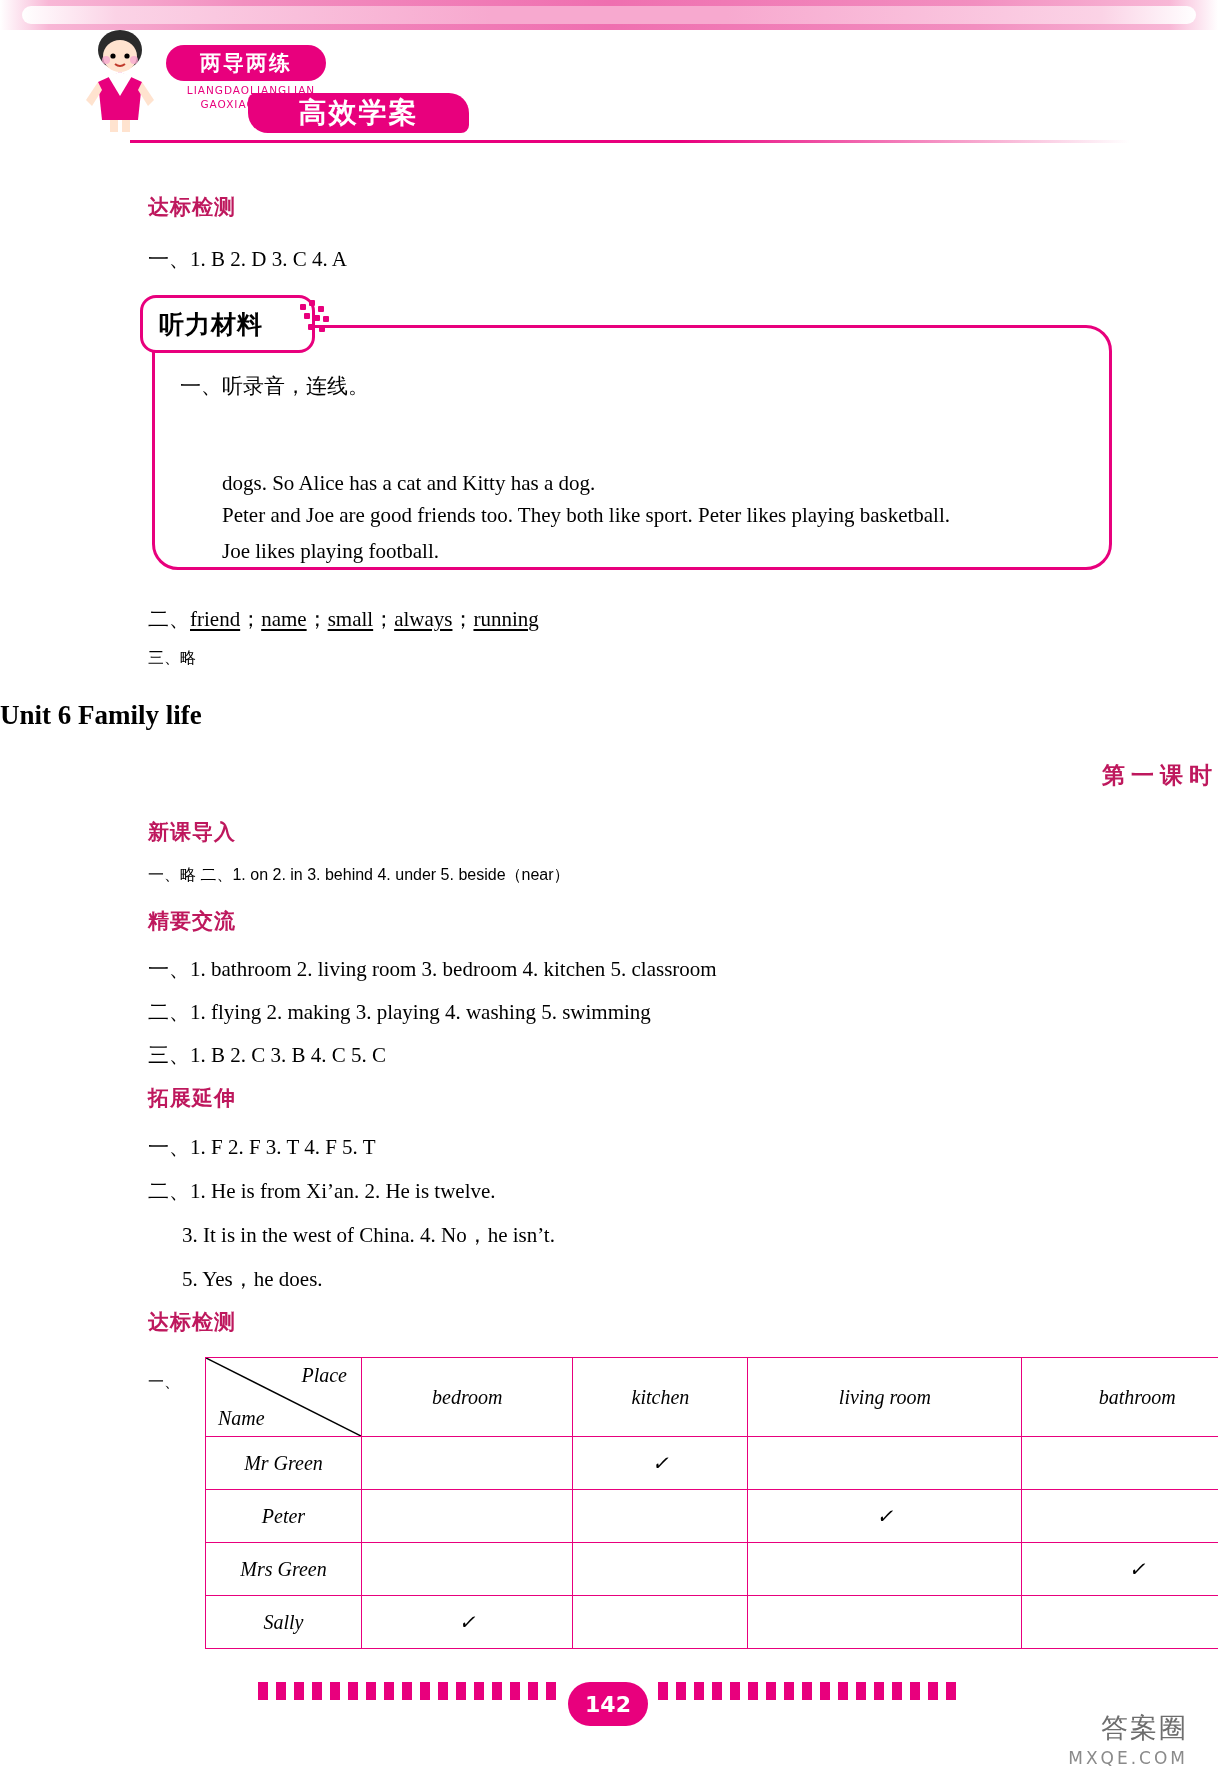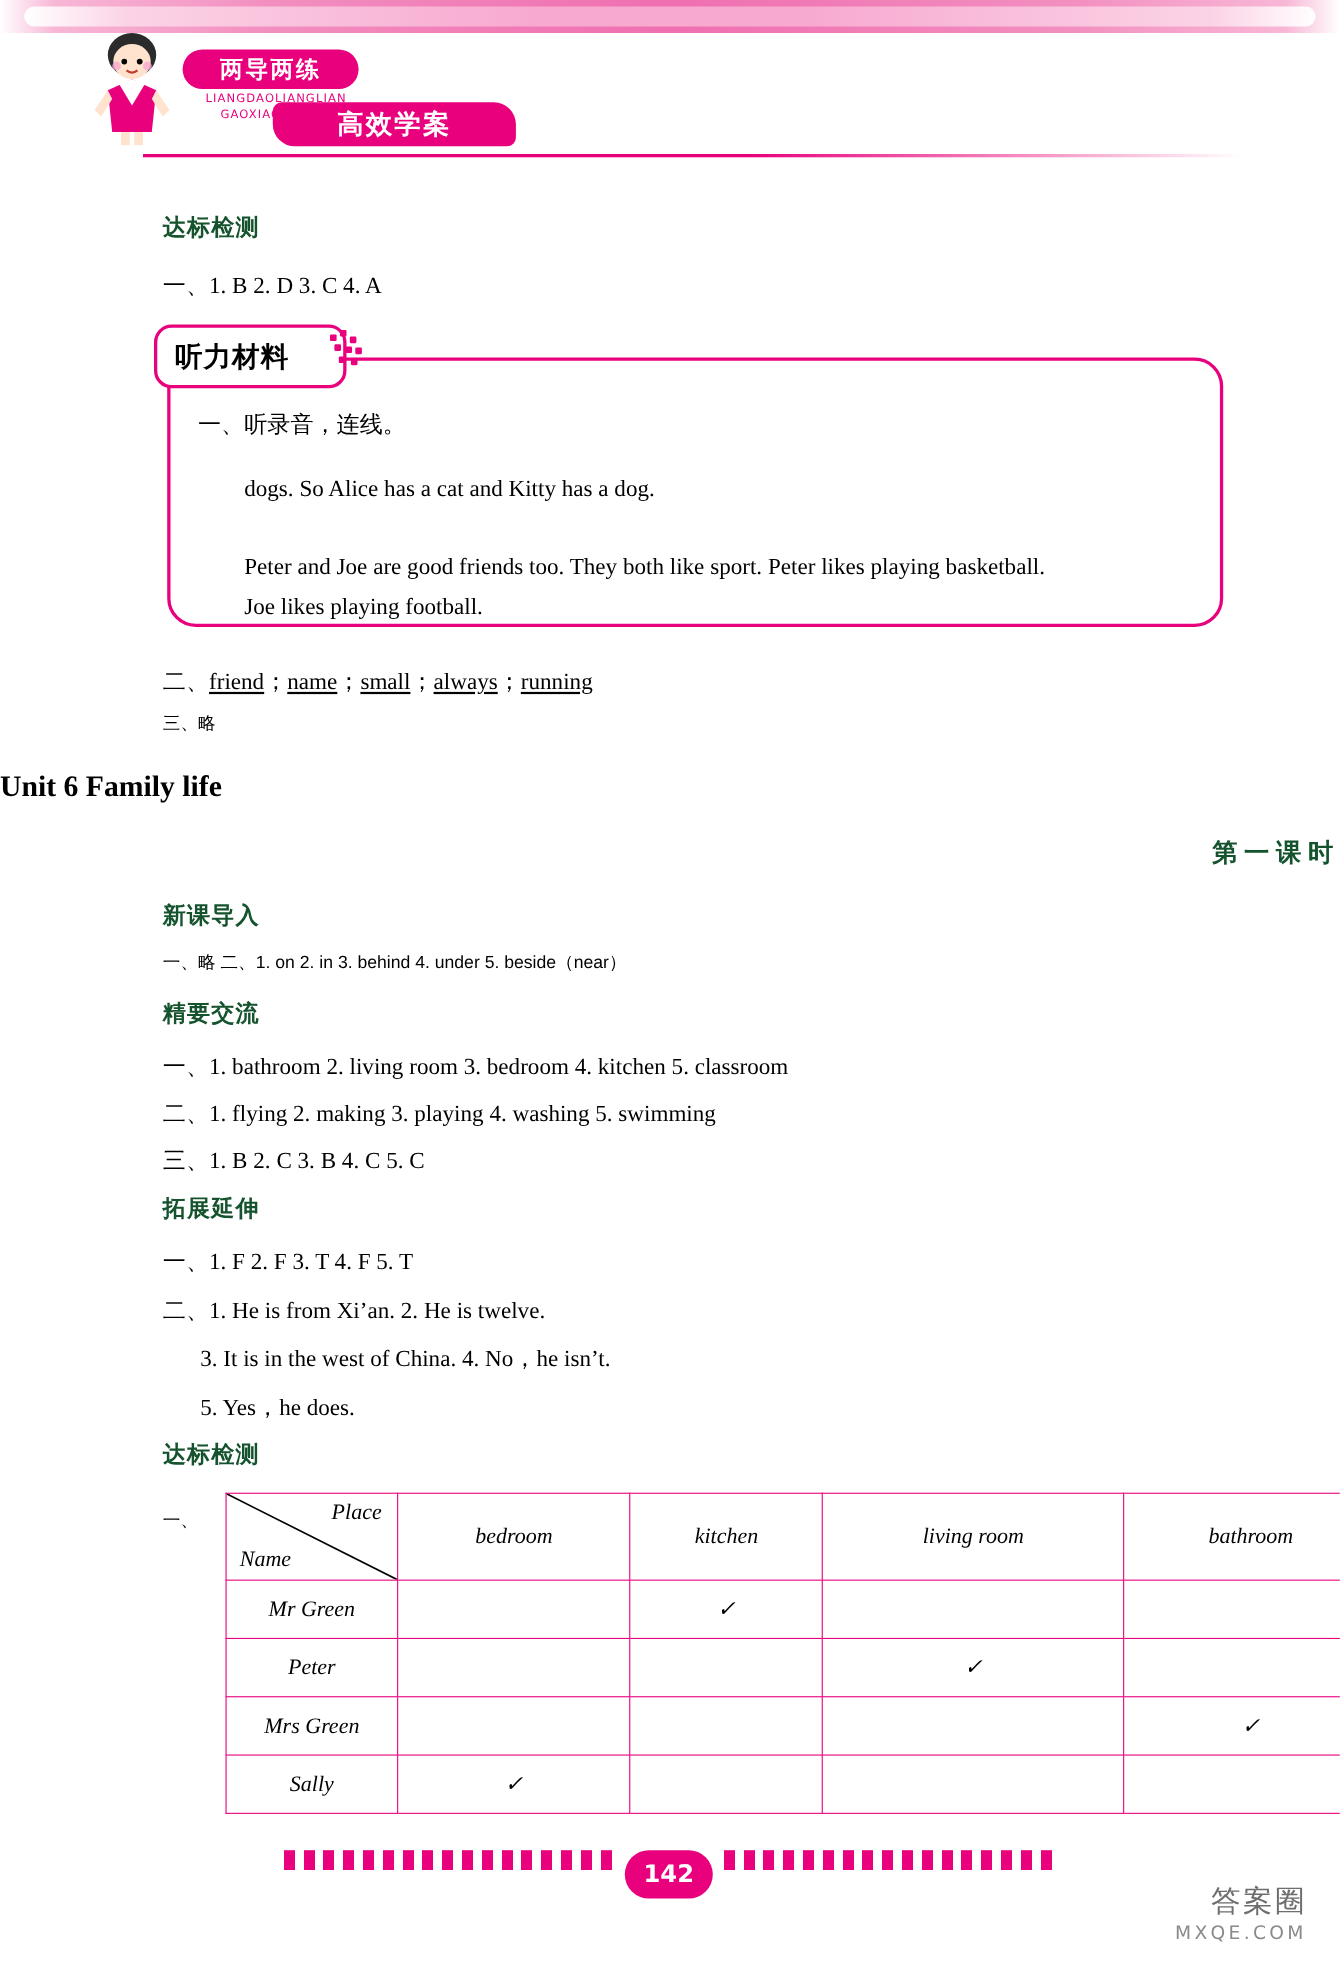--- a/index.html
+++ b/index.html
@@ -40,27 +40,27 @@
     display:flex;align-items:center;justify-content:center;letter-spacing:2px;
   }
   .logo-pinyin{
     position:absolute;left:14px;top:38px;width:170px;height:30px;
     color:#e8007d;font-family:"DejaVu Sans",sans-serif;font-size:10.5px;
     line-height:14px;text-align:center;letter-spacing:1px;
   }
   .logo-pill2{
     position:absolute;left:96px;top:48px;width:221px;height:40px;
     background:#e8007d;border-radius:8px 20px 8px 20px;
-    color:#ffffff;font-family:"DejaVu Sans",sans-serif;font-weight:bold;font-size:24px;
+    color:#ffffff;font-family:"DejaVu Sans",sans-serif;font-weight:bold;font-size:28px;
     display:flex;align-items:center;justify-content:center;letter-spacing:2px;
   }
 
   
   .cn-head{
-    font-family:"DejaVu Sans",sans-serif;font-weight:bold;font-size:21px;color:#14532d;
+    font-family:"DejaVu Sans",sans-serif;font-weight:bold;font-size:21px;color:#be185d;
     letter-spacing:1px;
   }
   .line{
     font-size:21px;color:#000;font-family:"Liberation Serif",serif;
   }
   .cn-in{font-family:Liberation Sans, sans-serif;font-size:16px;}
   .pos{position:absolute;white-space:nowrap;}
 
   
   .listen-box{
@@ -189,21 +189,21 @@
       <i style="left:9px;top:0;"></i>
       <i style="left:18px;top:6px;"></i>
     <i style="left:4px;top:13px;"></i>
       <i style="left:14px;top:15px;"></i>
       <i style="left:23px;top:16px;"></i>
     <i style="left:8px;top:24px;"></i>
       <i style="left:19px;top:26px;"></i>
   </div>
 
   <div class="lb-text cn-in" style="left:180px;top:372px;">一、听录音，连线。</div>
-  <div class="lb-text" style="left:222px;top:432px;">dogs. So Alice has a cat and Kitty has a dog.</div>
+  <div class="lb-text" style="left:222px;top:471px;">dogs. So Alice has a cat and Kitty has a dog.</div>
   <div class="lb-text" style="left:222px;top:503px;">Peter and Joe are good friends too. They both like sport. Peter likes playing basketball.</div>
   <div class="lb-text" style="left:222px;top:539px;">Joe likes playing football.</div>
 
   <div class="pos line" style="left:148px;top:605px;">
     <span>二、</span><span class="u">friend</span>；<span class="u">name</span>；<span class="u">small</span>；<span class="u">always</span>；<span class="u">running</span>
   </div>
   <div class="pos line cn-in" style="left:148px;top:648px;">三、略</div>
 
   <div class="pos" style="left:0;top:700px;width:1218px;font-size:27px;font-weight:bold;">Unit 6  Family life</div>
   <div class="pos cn-head" style="left:0;top:760px;width:1218px;text-align:right;font-size:23px;letter-spacing:6px;">第一课时</div>

